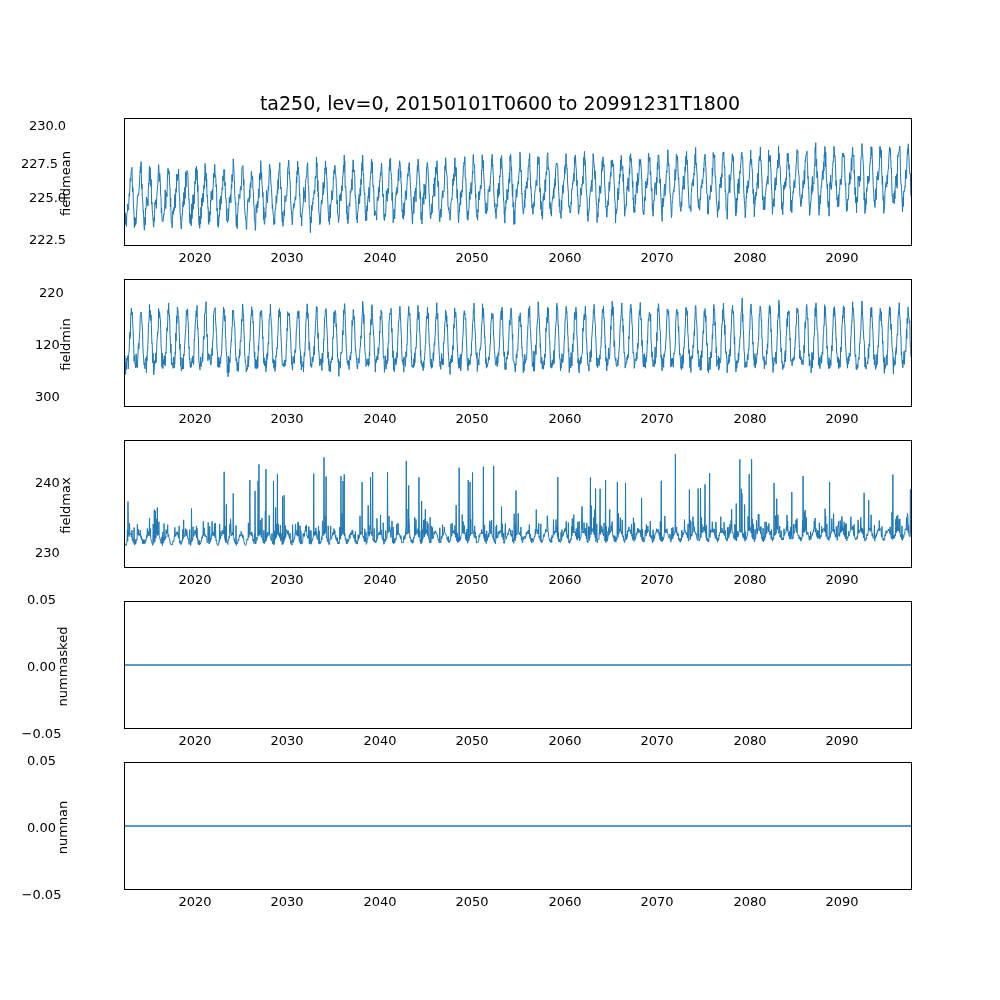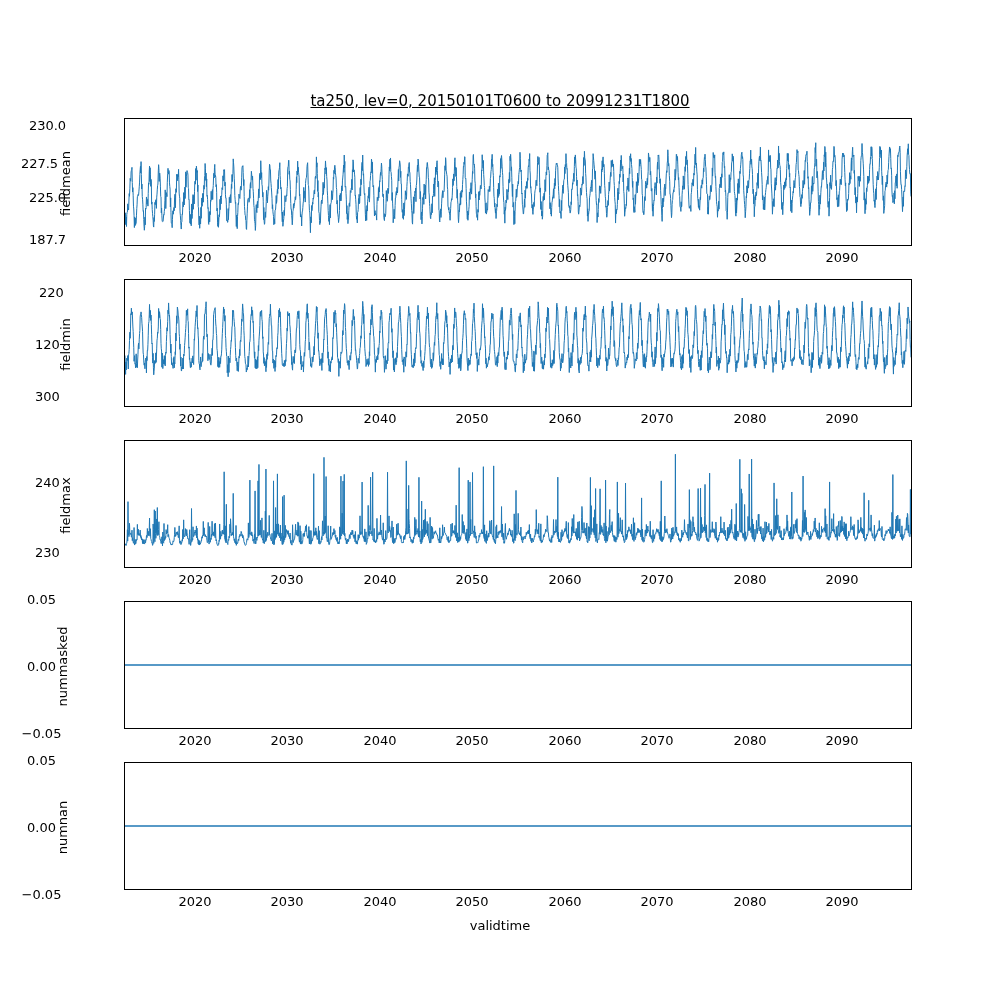--- a/index.html
+++ b/index.html
@@ -19,23 +19,22 @@
     width: 1000px;
     height: 1000px;
     background: #ffffff;
   }
   .fig-title {
     position: absolute;
     left: 0;
     top: 92px;
     width: 1000px;
     text-align: center;
-    font-size: 15px;
+    font-size: 19px;
     color: #000000;
-    text-decoration: underline;
   }
   .panel {
     position: absolute;
     box-sizing: border-box;
     border: 1px solid #000000;
     background: #ffffff;
     overflow: hidden;
   }
   .panel svg {
     display: block;
@@ -77,21 +76,21 @@
 <body>
 
 <div id="figure">
 
   <div class="fig-title">ta250, lev=0, 20150101T0600 to 20991231T1800</div>
 
   <div class="ylabel" style="left:-5px; top:176px; width:140px; transform: rotate(-90deg);">fieldmean</div>
   <div class="ytick" style="left:20px; top:118px; width:55px;">230.0</div>
   <div class="ytick" style="left:12px; top:156px; width:55px;">227.5</div>
   <div class="ytick" style="left:20px; top:190px; width:55px;">225.0</div>
-  <div class="ytick" style="left:20px; top:232px; width:55px;">187.7</div>
+  <div class="ytick" style="left:20px; top:232px; width:55px;">222.5</div>
   <div class="panel" style="left:124px; top:118px; width:788px; height:128px;">
     <svg viewBox="0 0 788 128" preserveAspectRatio="none">
       <polyline id="p0" fill="none" stroke="#1f77b4" stroke-width="1" vector-effect="non-scaling-stroke" points="0.0,105.7 0.3,95.3 0.6,107.0 0.9,107.4 1.2,99.6 1.5,109.2 1.8,97.1 2.1,95.0 2.4,94.6 2.7,86.2 3.0,89.9 3.3,90.6 3.6,92.5 3.9,84.3 4.2,75.8 4.5,78.5 4.9,70.3 5.2,60.3 5.5,62.6 5.8,63.2 6.1,53.8 6.4,52.3 6.7,51.2 7.0,49.1 7.3,64.5 7.6,74.2 7.9,69.7 8.2,78.0 8.5,88.6 8.8,91.4 9.1,98.3 9.4,110.3 9.7,99.6 10.0,108.5 10.3,100.6 10.6,107.4 10.9,106.5 11.2,105.9 11.5,97.7 11.8,91.0 12.1,87.2 12.4,78.8 12.7,78.8 13.0,76.8 13.3,77.6 13.6,77.6 13.9,74.0 14.3,68.9 14.6,64.1 14.9,56.2 15.2,51.4 15.5,48.1 15.8,54.8 16.1,43.3 16.4,56.5 16.7,71.1 17.0,66.1 17.3,78.7 17.6,81.5 17.9,86.5 18.2,93.7 18.5,93.1 18.8,102.1 19.1,108.8 19.4,113.0 19.7,109.6 20.0,99.7 20.3,107.5 20.6,90.5 20.9,91.6 21.2,90.0 21.5,79.2 21.8,81.1 22.1,86.5 22.4,82.8 22.7,81.7 23.0,88.5 23.3,75.5 23.6,64.9 24.0,66.3 24.3,53.3 24.6,47.9 24.9,63.5 25.2,49.5 25.5,56.7 25.8,68.4 26.1,61.3 26.4,64.0 26.7,86.5 27.0,84.3 27.3,91.9 27.6,95.8 27.9,99.3 28.2,102.8 28.5,108.7 28.8,109.8 29.1,100.2 29.4,104.1 29.7,97.2 30.0,84.7 30.3,87.0 30.6,83.1 30.9,82.0 31.2,85.2 31.5,90.8 31.8,79.4 32.1,76.3 32.4,71.3 32.7,67.4 33.0,66.1 33.4,52.7 33.7,46.4 34.0,50.2 34.3,63.4 34.6,55.4 34.9,54.9 35.2,60.1 35.5,68.2 35.8,78.8 36.1,79.1 36.4,95.3 36.7,90.5 37.0,98.2 37.3,104.0 37.6,104.3 37.9,104.3 38.2,103.9 38.5,100.6 38.8,97.1 39.1,97.6 39.4,93.9 39.7,90.6 40.0,83.1 40.3,72.0 40.6,77.8 40.9,91.0 41.2,80.2 41.5,74.8 41.8,76.3 42.1,78.9 42.4,64.8 42.8,55.0 43.1,50.1 43.4,53.4 43.7,56.0 44.0,52.3 44.3,53.6 44.6,64.9 44.9,68.6 45.2,71.2 45.5,89.4 45.8,80.1 46.1,95.2 46.4,105.8 46.7,106.0 47.0,107.2 47.3,110.4 47.6,101.9 47.9,93.3 48.2,93.9 48.5,96.7 48.8,91.1 49.1,89.9 49.4,93.2 49.7,80.2 50.0,76.5 50.3,76.3 50.6,90.1 50.9,70.9 51.2,71.1 51.5,74.5 51.8,56.2 52.1,57.9 52.5,56.3 52.8,62.7 53.1,57.2 53.4,58.6 53.7,51.1 54.0,61.4 54.3,75.2 54.6,78.4 54.9,80.5 55.2,94.4 55.5,97.8 55.8,102.9 56.1,108.2 56.4,111.8 56.7,105.0 57.0,104.4 57.3,96.5 57.6,97.0 57.9,89.4 58.2,84.1 58.5,89.3 58.8,74.8 59.1,77.0 59.4,87.3 59.7,77.7 60.0,69.2 60.3,80.8 60.6,69.4 60.9,53.7 61.2,69.3 61.5,58.7 61.9,54.8 62.2,52.4 62.5,54.0 62.8,54.2 63.1,57.0 63.4,69.4 63.7,70.5 64.0,82.1 64.3,81.8 64.6,93.0 64.9,103.2 65.2,105.9 65.5,96.9 65.8,106.7 66.1,100.4 66.4,108.5 66.7,86.3 67.0,101.3 67.3,101.0 67.6,95.9 67.9,81.1 68.2,76.8 68.5,91.7 68.8,77.7 69.1,77.7 69.4,86.3 69.7,73.4 70.0,63.8 70.3,63.1 70.6,66.2 70.9,50.3 71.3,62.2 71.6,47.9 71.9,51.3 72.2,54.3 72.5,52.4 72.8,73.7 73.1,67.0 73.4,88.8 73.7,90.3 74.0,101.6 74.3,107.6 74.6,98.7 74.9,111.0 75.2,100.1 75.5,105.1 75.8,106.7 76.1,89.8 76.4,100.9 76.7,87.7 77.0,80.2 77.3,88.7 77.6,85.9 77.9,75.6 78.2,81.2 78.5,84.5 78.8,74.5 79.1,67.4 79.4,71.3 79.7,60.0 80.0,57.5 80.3,45.2 80.6,50.0 81.0,62.4 81.3,54.9 81.6,68.7 81.9,60.9 82.2,78.5 82.5,77.6 82.8,81.7 83.1,90.8 83.4,90.1 83.7,106.1 84.0,107.1 84.3,101.8 84.6,94.6 84.9,104.5 85.2,93.7 85.5,97.2 85.8,82.5 86.1,83.6 86.4,73.4 86.7,81.9 87.0,77.9 87.3,81.4 87.6,71.8 87.9,81.8 88.2,71.0 88.5,67.6 88.8,58.6 89.1,55.1 89.4,59.9 89.7,49.6 90.0,46.1 90.4,58.6 90.7,57.4 91.0,59.2 91.3,68.9 91.6,66.7 91.9,74.4 92.2,93.4 92.5,90.6 92.8,105.0 93.1,109.1 93.4,99.9 93.7,110.0 94.0,105.4 94.3,97.3 94.6,99.3 94.9,95.5 95.2,81.6 95.5,92.1 95.8,78.2 96.1,81.3 96.4,86.2 96.7,79.7 97.0,76.4 97.3,69.8 97.6,71.1 97.9,71.7 98.2,57.7 98.5,63.1 98.8,60.8 99.1,51.5 99.4,53.0 99.8,51.5 100.1,68.1 100.4,64.2 100.7,77.0 101.0,80.3 101.3,80.2 101.6,86.5 101.9,103.0 102.2,103.5 102.5,102.5 102.8,105.0 103.1,104.8 103.4,91.0 103.7,102.3 104.0,94.0 104.3,88.8 104.6,79.5 104.9,85.2 105.2,84.8 105.5,78.2 105.8,76.8 106.1,85.2 106.4,73.2 106.7,66.3 107.0,70.6 107.3,56.4 107.6,63.6 107.9,56.8 108.2,55.2 108.5,40.5 108.8,44.5 109.1,48.7 109.5,60.1 109.8,66.1 110.1,77.8 110.4,81.6 110.7,85.7 111.0,84.8 111.3,99.7 111.6,109.2 111.9,97.7 112.2,104.3 112.5,111.4 112.8,99.2 113.1,95.2 113.4,85.9 113.7,86.9 114.0,84.2 114.3,76.3 114.6,79.0 114.9,80.1 115.2,80.7 115.5,72.0 115.8,68.9 116.1,68.3 116.4,72.3 116.7,68.0 117.0,59.1 117.3,49.7 117.6,48.0 117.9,48.5 118.2,47.4 118.5,54.4 118.9,67.6 119.2,61.5 119.5,78.9 119.8,88.9 120.1,93.0 120.4,97.7 120.7,98.0 121.0,102.7 121.3,103.3 121.6,111.8 121.9,112.2 122.2,103.2 122.5,95.7 122.8,88.5 123.1,81.8 123.4,80.7 123.7,80.6 124.0,80.5 124.3,84.6 124.6,83.8 124.9,71.8 125.2,80.6 125.5,67.0 125.8,64.6 126.1,70.3 126.4,62.1 126.7,53.1 127.0,56.4 127.3,59.0 127.6,62.1 127.9,58.1 128.3,70.7 128.6,73.5 128.9,80.5 129.2,88.0 129.5,89.9 129.8,102.4 130.1,104.1 130.4,106.4 130.7,113.2 131.0,108.1 131.3,92.0 131.6,87.0 131.9,93.4 132.2,95.1 132.5,85.9 132.8,83.6 133.1,90.4 133.4,85.6 133.7,78.9 134.0,71.0 134.3,80.2 134.6,73.3 134.9,56.3 135.2,55.2 135.5,59.3 135.8,61.5 136.1,42.4 136.4,51.4 136.7,59.5 137.0,54.5 137.3,66.5 137.6,68.1 138.0,79.2 138.3,74.5 138.6,83.5 138.9,102.2 139.2,89.9 139.5,103.9 139.8,107.0 140.1,105.9 140.4,97.4 140.7,94.6 141.0,100.0 141.3,92.9 141.6,83.7 141.9,72.5 142.2,76.4 142.5,79.1 142.8,85.1 143.1,78.8 143.4,75.2 143.7,68.7 144.0,72.3 144.3,64.0 144.6,52.8 144.9,46.0 145.2,46.9 145.5,51.8 145.8,51.6 146.1,62.0 146.4,65.5 146.7,69.6 147.0,74.2 147.4,80.7 147.7,91.1 148.0,87.1 148.3,94.3 148.6,96.7 148.9,98.9 149.2,107.4 149.5,105.2 149.8,101.4 150.1,106.5 150.4,92.7 150.7,92.6 151.0,91.5 151.3,86.4 151.6,77.8 151.9,85.7 152.2,83.2 152.5,74.5 152.8,71.3 153.1,75.7 153.4,61.5 153.7,71.0 154.0,58.6 154.3,52.7 154.6,51.5 154.9,49.3 155.2,44.4 155.5,57.6 155.8,61.5 156.1,71.0 156.4,69.4 156.8,73.2 157.1,93.8 157.4,98.6 157.7,104.4 158.0,94.4 158.3,109.0 158.6,105.4 158.9,103.6 159.2,101.0 159.5,92.8 159.8,98.0 160.1,88.7 160.4,77.9 160.7,83.8 161.0,83.5 161.3,83.9 161.6,79.6 161.9,77.1 162.2,77.9 162.5,70.7 162.8,68.7 163.1,51.8 163.4,48.3 163.7,48.1 164.0,41.8 164.3,42.2 164.6,56.2 164.9,52.8 165.2,61.3 165.5,62.9 165.8,71.8 166.2,85.8 166.5,91.9 166.8,91.6 167.1,98.0 167.4,101.6 167.7,107.5 168.0,102.7 168.3,94.0 168.6,92.9 168.9,86.0 169.2,90.6 169.5,88.9 169.8,87.3 170.1,84.7 170.4,82.0 170.7,78.9 171.0,82.1 171.3,79.8 171.6,71.8 171.9,58.7 172.2,64.7 172.5,52.9 172.8,56.7 173.1,42.8 173.4,52.8 173.7,49.0 174.0,54.0 174.3,56.7 174.6,59.1 174.9,78.1 175.2,76.5 175.5,82.6 175.9,99.6 176.2,96.9 176.5,99.5 176.8,98.4 177.1,108.7 177.4,98.4 177.7,94.4 178.0,93.4 178.3,89.7 178.6,85.5 178.9,83.4 179.2,69.5 179.5,80.5 179.8,73.4 180.1,73.2 180.4,73.7 180.7,84.4 181.0,65.4 181.3,62.1 181.6,60.2 181.9,59.3 182.2,55.9 182.5,48.1 182.8,45.9 183.1,44.4 183.4,54.7 183.7,66.4 184.0,67.6 184.3,73.2 184.6,85.8 184.9,92.9 185.3,95.4 185.6,104.2 185.9,115.5 186.2,99.5 186.5,99.6 186.8,105.4 187.1,87.9 187.4,93.2 187.7,90.4 188.0,84.5 188.3,86.5 188.6,80.3 188.9,81.4 189.2,79.3 189.5,73.7 189.8,72.3 190.1,76.2 190.4,70.8 190.7,59.4 191.0,58.1 191.3,60.4 191.6,58.7 191.9,38.5 192.2,48.9 192.5,44.5 192.8,55.4 193.1,73.5 193.4,62.5 193.7,79.3 194.0,74.6 194.3,94.3 194.7,95.7 195.0,103.2 195.3,107.3 195.6,105.0 195.9,105.4 196.2,95.5 196.5,89.3 196.8,83.8 197.1,82.4 197.4,86.1 197.7,84.0 198.0,78.4 198.3,74.9 198.6,64.3 198.9,76.7 199.2,72.8 199.5,66.3 199.8,70.2 200.1,59.8 200.4,50.0 200.7,51.5 201.0,42.6 201.3,48.3 201.6,55.9 201.9,49.4 202.2,58.5 202.5,61.9 202.8,73.0 203.1,78.0 203.4,85.7 203.7,92.8 204.0,98.1 204.4,104.0 204.7,100.6 205.0,107.3 205.3,94.5 205.6,87.0 205.9,100.5 206.2,87.1 206.5,85.3 206.8,84.7 207.1,72.9 207.4,72.9 207.7,77.0 208.0,81.9 208.3,75.6 208.6,72.2 208.9,59.2 209.2,61.1 209.5,52.1 209.8,55.5 210.1,47.9 210.4,47.0 210.7,49.1 211.0,54.7 211.3,57.6 211.6,60.0 211.9,69.8 212.2,71.4 212.5,86.4 212.8,82.7 213.1,95.6 213.4,96.7 213.8,100.0 214.1,105.2 214.4,102.3 214.7,99.5 215.0,92.9 215.3,77.5 215.6,83.3 215.9,75.6 216.2,79.6 216.5,83.3 216.8,81.3 217.1,69.5 217.4,67.9 217.7,73.1 218.0,62.9 218.3,59.9 218.6,56.7 218.9,51.1 219.2,46.8 219.5,54.1 219.8,36.6 220.1,49.8 220.4,43.1 220.7,69.2 221.0,68.6 221.3,68.3 221.6,75.7 221.9,82.1 222.2,96.1 222.5,88.0 222.8,102.0 223.2,96.0 223.5,106.3 223.8,101.5 224.1,101.8 224.4,93.1 224.7,86.3 225.0,85.2 225.3,88.8 225.6,82.3 225.9,72.7 226.2,73.8 226.5,74.7 226.8,70.3 227.1,71.0 227.4,61.3 227.7,72.1 228.0,51.6 228.3,53.9 228.6,41.5 228.9,43.6 229.2,53.8 229.5,52.1 229.8,51.7 230.1,56.0 230.4,59.1 230.7,77.6 231.0,77.2 231.3,82.0 231.6,86.6 231.9,98.0 232.2,101.8 232.5,99.3 232.9,105.6 233.2,94.9 233.5,94.4 233.8,92.0 234.1,80.8 234.4,85.7 234.7,76.5 235.0,86.0 235.3,85.4 235.6,70.6 235.9,69.5 236.2,78.1 236.5,61.1 236.8,66.8 237.1,52.7 237.4,46.9 237.7,44.0 238.0,52.5 238.3,36.6 238.6,49.8 238.9,57.1 239.2,55.7 239.5,66.7 239.8,75.3 240.1,77.0 240.4,75.7 240.7,88.2 241.0,97.2 241.3,103.6 241.6,100.0 241.9,92.2 242.3,102.9 242.6,87.9 242.9,93.5 243.2,83.9 243.5,81.2 243.8,78.0 244.1,80.4 244.4,70.4 244.7,69.2 245.0,84.4 245.3,78.7 245.6,63.5 245.9,62.4 246.2,57.3 246.5,53.7 246.8,54.4 247.1,40.8 247.4,43.0 247.7,54.7 248.0,43.8 248.3,56.2 248.6,68.8 248.9,69.1 249.2,67.6 249.5,77.4 249.8,88.3 250.1,98.5 250.4,95.9 250.7,93.1 251.0,97.2 251.3,96.0 251.7,97.2 252.0,98.4 252.3,102.7 252.6,87.0 252.9,79.5 253.2,80.2 253.5,83.1 253.8,82.5 254.1,70.5 254.4,80.3 254.7,68.8 255.0,74.2 255.3,62.7 255.6,63.6 255.9,57.4 256.2,54.3 256.5,57.4 256.8,50.3 257.1,44.8 257.4,48.0 257.7,56.3 258.0,61.6 258.3,74.9 258.6,78.9 258.9,76.3 259.2,80.8 259.5,99.9 259.8,101.9 260.1,103.2 260.4,96.2 260.7,98.5 261.0,99.2 261.4,96.2 261.7,85.9 262.0,72.7 262.3,79.4 262.6,81.1 262.9,83.6 263.2,81.1 263.5,70.4 263.8,74.8 264.1,75.6 264.4,69.6 264.7,56.1 265.0,48.7 265.3,52.5 265.6,40.9 265.9,50.4 266.2,39.6 266.5,53.5 266.8,54.1 267.1,58.6 267.4,62.2 267.7,82.8 268.0,74.7 268.3,85.5 268.6,91.3 268.9,105.4 269.2,99.1 269.5,97.4 269.8,91.7 270.1,98.2 270.4,101.3 270.8,87.9 271.1,80.3 271.4,80.2 271.7,75.2 272.0,73.5 272.3,77.3 272.6,69.5 272.9,72.0 273.2,75.0 273.5,69.1 273.8,59.8 274.1,51.3 274.4,63.0 274.7,49.2 275.0,47.7 275.3,42.4 275.6,43.9 275.9,46.7 276.2,59.3 276.5,53.0 276.8,66.0 277.1,66.0 277.4,81.6 277.7,92.7 278.0,94.8 278.3,92.1 278.6,100.8 278.9,96.8 279.2,101.9 279.5,85.3 279.8,98.2 280.2,91.9 280.5,83.9 280.8,82.4 281.1,72.9 281.4,76.9 281.7,74.7 282.0,81.7 282.3,78.5 282.6,68.4 282.9,63.5 283.2,55.8 283.5,55.9 283.8,58.2 284.1,49.2 284.4,50.0 284.7,45.4 285.0,44.2 285.3,54.3 285.6,54.2 285.9,63.4 286.2,66.3 286.5,73.2 286.8,81.0 287.1,86.1 287.4,92.8 287.7,95.6 288.0,105.0 288.3,106.8 288.6,93.9 288.9,93.9 289.2,79.1 289.5,96.0 289.9,87.2 290.2,78.9 290.5,75.3 290.8,73.1 291.1,75.1 291.4,70.1 291.7,84.0 292.0,67.8 292.3,66.0 292.6,61.0 292.9,52.8 293.2,46.9 293.5,53.4 293.8,40.7 294.1,42.7 294.4,47.9 294.7,53.7 295.0,58.9 295.3,59.1 295.6,70.1 295.9,81.3 296.2,73.7 296.5,83.4 296.8,102.3 297.1,95.5 297.4,94.4 297.7,106.6 298.0,99.1 298.3,90.6 298.6,79.7 298.9,82.3 299.3,75.8 299.6,86.7 299.9,66.1 300.2,76.7 300.5,75.4 300.8,75.6 301.1,67.2 301.4,81.2 301.7,67.9 302.0,61.6 302.3,49.4 302.6,50.5 302.9,44.2 303.2,44.3 303.5,48.6 303.8,50.4 304.1,59.7 304.4,61.9 304.7,74.4 305.0,77.2 305.3,85.7 305.6,89.1 305.9,95.6 306.2,100.6 306.5,101.3 306.8,95.0 307.1,97.2 307.4,95.0 307.7,86.1 308.0,95.3 308.3,78.3 308.7,79.0 309.0,78.9 309.3,75.5 309.6,66.0 309.9,71.3 310.2,59.7 310.5,78.6 310.8,67.8 311.1,62.5 311.4,48.9 311.7,56.5 312.0,49.3 312.3,53.9 312.6,44.1 312.9,42.4 313.2,52.3 313.5,64.4 313.8,69.1 314.1,63.2 314.4,65.1 314.7,92.4 315.0,93.2 315.3,103.3 315.6,104.6 315.9,96.9 316.2,97.0 316.5,91.3 316.8,100.0 317.1,93.7 317.4,86.2 317.7,80.1 318.1,75.9 318.4,72.8 318.7,80.0 319.0,75.0 319.3,74.4 319.6,73.2 319.9,73.5 320.2,66.0 320.5,56.0 320.8,47.5 321.1,52.1 321.4,39.3 321.7,42.1 322.0,52.7 322.3,53.9 322.6,56.6 322.9,58.1 323.2,69.0 323.5,71.6 323.8,88.5 324.1,89.6 324.4,92.5 324.7,89.9 325.0,94.9 325.3,94.4 325.6,97.9 325.9,102.9 326.2,96.4 326.5,90.8 326.8,84.5 327.1,83.8 327.4,81.0 327.8,82.0 328.1,77.4 328.4,69.7 328.7,60.8 329.0,67.5 329.3,61.6 329.6,55.8 329.9,62.7 330.2,52.9 330.5,42.9 330.8,39.4 331.1,51.7 331.4,48.8 331.7,58.4 332.0,49.4 332.3,58.2 332.6,68.6 332.9,80.5 333.2,71.6 333.5,83.2 333.8,87.1 334.1,100.6 334.4,105.3 334.7,99.9 335.0,92.7 335.3,94.3 335.6,86.1 335.9,87.5 336.2,75.2 336.5,86.8 336.8,73.6 337.2,76.9 337.5,79.6 337.8,72.2 338.1,74.3 338.4,66.5 338.7,61.4 339.0,56.6 339.3,47.9 339.6,48.4 339.9,43.9 340.2,46.0 340.5,38.3 340.8,38.5 341.1,59.7 341.4,60.8 341.7,60.4 342.0,70.6 342.3,83.5 342.6,88.4 342.9,96.1 343.2,101.7 343.5,93.6 343.8,102.9 344.1,96.7 344.4,97.4 344.7,91.7 345.0,88.7 345.3,74.2 345.6,78.7 345.9,81.8 346.2,70.8 346.6,74.5 346.9,64.7 347.2,75.1 347.5,76.3 347.8,68.3 348.1,61.3 348.4,53.3 348.7,55.3 349.0,37.7 349.3,36.0 349.6,44.9 349.9,46.2 350.2,45.7 350.5,49.9 350.8,62.9 351.1,65.3 351.4,80.0 351.7,76.1 352.0,88.7 352.3,96.3 352.6,96.3 352.9,100.0 353.2,97.3 353.5,102.8 353.8,91.9 354.1,94.7 354.4,79.4 354.7,73.9 355.0,82.3 355.3,73.5 355.6,77.6 355.9,74.4 356.3,67.5 356.6,68.1 356.9,71.1 357.2,68.5 357.5,51.7 357.8,52.7 358.1,36.3 358.4,45.1 358.7,46.3 359.0,50.0 359.3,42.1 359.6,56.3 359.9,60.9 360.2,67.5 360.5,69.6 360.8,80.2 361.1,84.9 361.4,95.6 361.7,93.5 362.0,85.1 362.3,96.6 362.6,94.9 362.9,93.8 363.2,91.6 363.5,92.4 363.8,82.5 364.1,71.7 364.4,72.9 364.7,73.6 365.0,73.5 365.3,68.3 365.7,73.7 366.0,70.8 366.3,60.5 366.6,59.0 366.9,53.2 367.2,51.4 367.5,41.0 367.8,42.1 368.1,35.9 368.4,48.3 368.7,46.1 369.0,54.0 369.3,57.5 369.6,69.4 369.9,78.5 370.2,80.6 370.5,89.4 370.8,85.4 371.1,91.7 371.4,95.6 371.7,91.2 372.0,101.1 372.3,94.2 372.6,93.0 372.9,86.5 373.2,89.1 373.5,71.4 373.8,73.1 374.1,79.7 374.4,65.2 374.7,78.0 375.1,74.8 375.4,75.9 375.7,57.7 376.0,59.0 376.3,55.5 376.6,40.2 376.9,50.2 377.2,39.2 377.5,37.1 377.8,41.7 378.1,48.6 378.4,54.1 378.7,57.2 379.0,68.6 379.3,77.3 379.6,83.2 379.9,85.0 380.2,96.7 380.5,92.7 380.8,105.8 381.1,89.6 381.4,92.8 381.7,90.6 382.0,82.3 382.3,85.1 382.6,82.9 382.9,71.4 383.2,79.6 383.5,77.8 383.8,81.9 384.1,72.3 384.4,73.9 384.8,61.4 385.1,65.1 385.4,54.3 385.7,63.6 386.0,37.8 386.3,42.5 386.6,35.9 386.9,40.6 387.2,52.5 387.5,48.6 387.8,59.7 388.1,70.9 388.4,78.8 388.7,66.2 389.0,89.5 389.3,87.2 389.6,84.8 389.9,107.3 390.2,93.2 390.5,99.2 390.8,106.4 391.1,93.8 391.4,83.8 391.7,83.4 392.0,77.6 392.3,71.3 392.6,79.6 392.9,78.9 393.2,73.1 393.5,67.0 393.8,67.8 394.2,63.3 394.5,66.1 394.8,56.4 395.1,54.1 395.4,50.9 395.7,49.1 396.0,33.8 396.3,39.9 396.6,50.9 396.9,53.6 397.2,51.8 397.5,62.7 397.8,76.1 398.1,75.2 398.4,86.7 398.7,88.3 399.0,92.4 399.3,96.5 399.6,96.3 399.9,91.5 400.2,89.0 400.5,81.3 400.8,89.7 401.1,72.3 401.4,80.4 401.7,72.6 402.0,68.2 402.3,70.4 402.6,63.6 402.9,69.6 403.2,70.4 403.6,59.9 403.9,62.3 404.2,49.6 404.5,47.5 404.8,48.4 405.1,40.9 405.4,42.4 405.7,35.1 406.0,52.5 406.3,55.9 406.6,70.2 406.9,68.7 407.2,75.1 407.5,76.2 407.8,86.1 408.1,90.5 408.4,87.0 408.7,94.3 409.0,96.9 409.3,91.4 409.6,90.3 409.9,84.7 410.2,88.9 410.5,82.4 410.8,75.4 411.1,72.9 411.4,71.6 411.7,71.1 412.0,63.1 412.3,62.0 412.6,65.8 412.9,67.8 413.3,56.0 413.6,44.2 413.9,38.1 414.2,46.3 414.5,44.6 414.8,43.3 415.1,39.0 415.4,46.6 415.7,64.2 416.0,74.4 416.3,70.0 416.6,86.1 416.9,91.8 417.2,83.8 417.5,93.0 417.8,98.6 418.1,93.7 418.4,101.8 418.7,99.1 419.0,83.2 419.3,78.6 419.6,82.9 419.9,77.2 420.2,75.3 420.5,82.1 420.8,72.8 421.1,61.6 421.4,69.4 421.7,73.6 422.0,58.4 422.3,53.7 422.7,56.9 423.0,47.2 423.3,36.8 423.6,36.0 423.9,34.3 424.2,51.6 424.5,48.7 424.8,51.8 425.1,52.4 425.4,55.6 425.7,77.9 426.0,91.2 426.3,85.0 426.6,88.7 426.9,96.5 427.2,95.6 427.5,98.7 427.8,89.9 428.1,84.6 428.4,83.2 428.7,79.1 429.0,79.0 429.3,76.6 429.6,70.9 429.9,80.6 430.2,71.8 430.5,65.2 430.8,71.0 431.1,60.4 431.4,67.7 431.7,52.6 432.1,47.3 432.4,45.1 432.7,45.9 433.0,44.8 433.3,46.9 433.6,46.9 433.9,49.5 434.2,60.9 434.5,67.4 434.8,73.9 435.1,78.0 435.4,89.3 435.7,81.7 436.0,95.3 436.3,95.5 436.6,94.0 436.9,96.6 437.2,101.0 437.5,82.8 437.8,93.1 438.1,81.5 438.4,76.0 438.7,70.5 439.0,67.2 439.3,75.6 439.6,68.3 439.9,62.4 440.2,61.4 440.5,61.0 440.8,48.7 441.1,55.5 441.4,46.3 441.8,48.7 442.1,35.2 442.4,44.2 442.7,45.0 443.0,51.0 443.3,50.4 443.6,61.9 443.9,67.4 444.2,71.1 444.5,74.5 444.8,88.3 445.1,88.0 445.4,90.1 445.7,88.2 446.0,94.2 446.3,95.6 446.6,94.7 446.9,91.9 447.2,84.1 447.5,86.9 447.8,71.2 448.1,71.1 448.4,71.5 448.7,64.8 449.0,66.3 449.3,61.5 449.6,60.4 449.9,55.1 450.2,63.4 450.5,48.2 450.8,38.5 451.2,45.0 451.5,36.5 451.8,41.1 452.1,48.9 452.4,50.1 452.7,58.2 453.0,67.8 453.3,62.0 453.6,78.0 453.9,76.8 454.2,83.9 454.5,94.5 454.8,96.7 455.1,94.2 455.4,89.4 455.7,87.5 456.0,89.1 456.3,86.2 456.6,70.0 456.9,71.7 457.2,72.2 457.5,77.4 457.8,74.1 458.1,66.3 458.4,67.2 458.7,63.2 459.0,58.4 459.3,65.8 459.6,49.7 459.9,39.1 460.2,47.2 460.6,32.8 460.9,39.5 461.2,40.7 461.5,42.7 461.8,55.3 462.1,59.1 462.4,68.9 462.7,74.6 463.0,79.0 463.3,80.9 463.6,98.6 463.9,91.2 464.2,104.0 464.5,96.1 464.8,96.6 465.1,93.5 465.4,93.1 465.7,80.1 466.0,78.1 466.3,75.7 466.6,70.7 466.9,69.4 467.2,70.0 467.5,65.4 467.8,62.3 468.1,73.8 468.4,65.8 468.7,50.8 469.0,50.7 469.3,35.2 469.6,38.4 469.9,42.2 470.3,46.6 470.6,50.0 470.9,56.8 471.2,61.2 471.5,52.7 471.8,60.9 472.1,75.9 472.4,82.8 472.7,87.0 473.0,86.2 473.3,105.2 473.6,95.7 473.9,95.3 474.2,99.6 474.5,91.9 474.8,80.8 475.1,84.8 475.4,80.9 475.7,67.9 476.0,72.8 476.3,68.1 476.6,70.5 476.9,75.6 477.2,69.8 477.5,68.5 477.8,51.2 478.1,53.8 478.4,42.4 478.7,51.7 479.0,41.5 479.3,38.5 479.7,48.6 480.0,45.9 480.3,46.8 480.6,55.1 480.9,67.3 481.2,70.8 481.5,78.5 481.8,81.1 482.1,89.6 482.4,88.4 482.7,96.1 483.0,99.8 483.3,97.4 483.6,90.1 483.9,87.3 484.2,82.8 484.5,87.7 484.8,76.7 485.1,73.0 485.4,64.0 485.7,73.2 486.0,69.2 486.3,62.8 486.6,57.5 486.9,54.2 487.2,58.4 487.5,42.1 487.8,49.0 488.1,42.9 488.4,48.0 488.7,41.5 489.1,46.6 489.4,48.6 489.7,45.9 490.0,53.4 490.3,63.7 490.6,67.5 490.9,79.6 491.2,83.5 491.5,86.6 491.8,105.7 492.1,94.9 492.4,91.8 492.7,96.2 493.0,91.6 493.3,92.0 493.6,86.8 493.9,73.5 494.2,70.3 494.5,82.1 494.8,74.3 495.1,76.1 495.4,63.4 495.7,65.7 496.0,56.0 496.3,59.3 496.6,50.1 496.9,41.7 497.2,52.8 497.5,37.0 497.8,45.4 498.1,46.9 498.5,50.6 498.8,49.0 499.1,48.1 499.4,64.0 499.7,56.0 500.0,73.6 500.3,76.0 500.6,86.2 500.9,98.8 501.2,95.2 501.5,92.3 501.8,90.1 502.1,90.7 502.4,86.6 502.7,87.9 503.0,73.9 503.3,68.9 503.6,68.1 503.9,71.7 504.2,59.9 504.5,61.6 504.8,69.2 505.1,73.6 505.4,58.2 505.7,50.0 506.0,55.6 506.3,37.5 506.6,42.0 506.9,35.3 507.2,43.2 507.5,40.1 507.8,46.2 508.2,50.4 508.5,59.4 508.8,69.4 509.1,63.2 509.4,81.9 509.7,80.2 510.0,94.0 510.3,95.0 510.6,89.1 510.9,91.7 511.2,94.7 511.5,76.9 511.8,86.6 512.1,76.2 512.4,75.6 512.7,63.7 513.0,68.1 513.3,68.0 513.6,75.0 513.9,54.9 514.2,67.6 514.5,60.7 514.8,64.5 515.1,58.7 515.4,53.1 515.7,41.0 516.0,47.9 516.3,41.6 516.6,45.5 516.9,41.1 517.2,45.8 517.6,51.3 517.9,61.3 518.2,61.4 518.5,76.0 518.8,77.8 519.1,91.4 519.4,94.9 519.7,94.0 520.0,97.3 520.3,96.8 520.6,90.6 520.9,79.5 521.2,78.8 521.5,82.9 521.8,66.5 522.1,63.2 522.4,66.4 522.7,65.6 523.0,70.3 523.3,66.5 523.6,60.2 523.9,66.7 524.2,57.9 524.5,53.1 524.8,34.5 525.1,37.2 525.4,43.4 525.7,42.4 526.0,38.9 526.3,39.4 526.6,56.8 527.0,53.2 527.3,59.1 527.6,72.8 527.9,73.3 528.2,70.6 528.5,84.2 528.8,93.6 529.1,86.2 529.4,98.8 529.7,88.9 530.0,87.2 530.3,82.3 530.6,82.7 530.9,70.3 531.2,67.7 531.5,64.6 531.8,70.2 532.1,69.9 532.4,73.8 532.7,77.1 533.0,59.1 533.3,65.1 533.6,49.0 533.9,43.8 534.2,51.1 534.5,36.6 534.8,37.5 535.1,36.5 535.4,40.9 535.7,52.9 536.0,60.5 536.3,65.4 536.7,60.7 537.0,72.9 537.3,79.1 537.6,87.0 537.9,91.4 538.2,98.0 538.5,104.0 538.8,91.1 539.1,80.6 539.4,89.4 539.7,80.5 540.0,83.9 540.3,79.4 540.6,69.5 540.9,69.5 541.2,66.1 541.5,77.8 541.8,69.7 542.1,70.6 542.4,61.9 542.7,55.7 543.0,52.6 543.3,54.2 543.6,44.9 543.9,42.6 544.2,31.3 544.5,37.0 544.8,47.8 545.1,45.1 545.4,47.8 545.7,57.4 546.1,63.3 546.4,76.5 546.7,76.5 547.0,80.9 547.3,87.8 547.6,94.8 547.9,100.2 548.2,96.6 548.5,86.9 548.8,82.8 549.1,81.7 549.4,74.8 549.7,74.9 550.0,71.9 550.3,74.1 550.6,69.0 550.9,69.4 551.2,59.3 551.5,51.1 551.8,62.1 552.1,56.8 552.4,53.0 552.7,35.7 553.0,36.0 553.3,40.9 553.6,42.4 553.9,38.1 554.2,46.6 554.5,54.3 554.8,61.8 555.1,59.5 555.5,69.6 555.8,77.6 556.1,78.9 556.4,88.7 556.7,89.5 557.0,90.5 557.3,93.9 557.6,84.1 557.9,89.5 558.2,88.4 558.5,77.0 558.8,72.6 559.1,67.9 559.4,69.8 559.7,57.8 560.0,62.6 560.3,71.6 560.6,70.3 560.9,71.0 561.2,57.5 561.5,48.5 561.8,53.2 562.1,38.1 562.4,38.6 562.7,40.9 563.0,32.9 563.3,46.4 563.6,41.5 563.9,47.9 564.2,55.1 564.5,66.5 564.8,72.2 565.2,82.2 565.5,89.1 565.8,90.7 566.1,89.4 566.4,88.4 566.7,88.3 567.0,87.9 567.3,93.9 567.6,76.4 567.9,74.7 568.2,69.9 568.5,64.8 568.8,66.1 569.1,67.1 569.4,61.2 569.7,68.2 570.0,64.9 570.3,55.1 570.6,57.0 570.9,47.5 571.2,49.5 571.5,35.7 571.8,45.9 572.1,28.9 572.4,46.5 572.7,44.7 573.0,47.8 573.3,53.7 573.6,56.7 573.9,71.8 574.2,80.6 574.6,84.3 574.9,89.6 575.2,81.6 575.5,90.9 575.8,88.2 576.1,92.6 576.4,86.4 576.7,79.5 577.0,81.9 577.3,70.3 577.6,67.9 577.9,67.1 578.2,70.3 578.5,61.7 578.8,61.9 579.1,66.3 579.4,59.8 579.7,59.6 580.0,49.9 580.3,53.6 580.6,43.5 580.9,39.2 581.2,40.2 581.5,35.7 581.8,41.4 582.1,48.0 582.4,49.6 582.7,58.2 583.0,66.4 583.3,75.7 583.6,75.8 584.0,76.3 584.3,96.6 584.6,89.7 584.9,96.7 585.2,84.1 585.5,82.0 585.8,78.1 586.1,82.0 586.4,81.6 586.7,77.0 587.0,67.6 587.3,73.3 587.6,72.2 587.9,73.8 588.2,67.1 588.5,66.2 588.8,49.7 589.1,58.0 589.4,50.5 589.7,34.0 590.0,38.4 590.3,39.2 590.6,37.2 590.9,39.7 591.2,36.4 591.5,54.0 591.8,59.4 592.1,58.3 592.4,68.6 592.7,75.0 593.0,83.6 593.3,86.7 593.7,89.2 594.0,99.8 594.3,91.9 594.6,93.6 594.9,90.6 595.2,83.5 595.5,91.6 595.8,70.5 596.1,70.1 596.4,66.3 596.7,69.2 597.0,58.9 597.3,62.7 597.6,70.0 597.9,67.2 598.2,55.7 598.5,59.3 598.8,44.0 599.1,43.1 599.4,34.2 599.7,34.2 600.0,36.3 600.3,33.4 600.6,42.4 600.9,49.4 601.2,48.2 601.5,59.5 601.8,74.0 602.1,72.2 602.4,78.5 602.7,93.1 603.1,93.8 603.4,94.4 603.7,101.9 604.0,95.3 604.3,79.6 604.6,74.9 604.9,75.0 605.2,75.0 605.5,69.8 605.8,56.6 606.1,67.9 606.4,74.9 606.7,64.7 607.0,59.8 607.3,61.4 607.6,54.5 607.9,53.6 608.2,44.1 608.5,44.1 608.8,35.4 609.1,38.9 609.4,42.7 609.7,37.8 610.0,39.5 610.3,55.8 610.6,61.9 610.9,73.7 611.2,75.9 611.5,77.6 611.8,84.8 612.1,95.8 612.5,98.7 612.8,80.4 613.1,95.6 613.4,88.1 613.7,80.2 614.0,82.4 614.3,65.5 614.6,74.6 614.9,60.8 615.2,71.5 615.5,75.8 615.8,68.6 616.1,69.4 616.4,53.1 616.7,55.5 617.0,50.1 617.3,46.5 617.6,42.6 617.9,36.4 618.2,34.5 618.5,33.7 618.8,40.1 619.1,38.3 619.4,41.1 619.7,56.8 620.0,59.0 620.3,72.9 620.6,77.0 620.9,82.7 621.2,86.7 621.5,91.1 621.8,100.3 622.2,94.0 622.5,89.1 622.8,78.7 623.1,80.2 623.4,67.8 623.7,70.2 624.0,75.2 624.3,68.0 624.6,62.7 624.9,70.2 625.2,68.5 625.5,62.0 625.8,61.5 626.1,55.7 626.4,50.2 626.7,42.6 627.0,43.1 627.3,31.6 627.6,46.0 627.9,42.4 628.2,40.9 628.5,48.7 628.8,50.4 629.1,56.4 629.4,70.5 629.7,76.0 630.0,71.4 630.3,86.3 630.6,78.9 630.9,99.3 631.2,89.2 631.6,88.5 631.9,77.0 632.2,82.2 632.5,74.3 632.8,75.0 633.1,77.8 633.4,72.5 633.7,64.6 634.0,67.4 634.3,56.9 634.6,54.9 634.9,70.4 635.2,50.7 635.5,43.4 635.8,39.8 636.1,37.7 636.4,42.3 636.7,39.1 637.0,28.6 637.3,42.5 637.6,42.0 637.9,47.7 638.2,54.5 638.5,59.0 638.8,66.6 639.1,82.2 639.4,77.7 639.7,79.2 640.0,91.6 640.3,86.4 640.6,92.1 641.0,79.2 641.3,92.4 641.6,87.0 641.9,77.8 642.2,74.8 642.5,71.7 642.8,69.8 643.1,65.5 643.4,65.5 643.7,62.0 644.0,62.2 644.3,58.3 644.6,66.4 644.9,54.0 645.2,31.4 645.5,43.4 645.8,37.3 646.1,43.0 646.4,42.4 646.7,38.0 647.0,37.0 647.3,49.7 647.6,51.1 647.9,65.3 648.2,70.1 648.5,75.3 648.8,82.5 649.1,96.7 649.4,89.3 649.7,83.8 650.0,88.4 650.4,81.0 650.7,89.1 651.0,78.4 651.3,68.2 651.6,63.1 651.9,59.6 652.2,72.3 652.5,64.4 652.8,67.1 653.1,63.8 653.4,56.2 653.7,50.2 654.0,50.6 654.3,41.7 654.6,47.7 654.9,49.6 655.2,27.4 655.5,41.4 655.8,34.8 656.1,42.9 656.4,47.0 656.7,47.6 657.0,51.4 657.3,64.4 657.6,67.1 657.9,71.5 658.2,84.4 658.5,91.8 658.8,84.6 659.1,87.3 659.4,97.2 659.7,88.8 660.1,84.3 660.4,67.1 660.7,71.8 661.0,69.4 661.3,63.9 661.6,70.3 661.9,65.6 662.2,61.6 662.5,68.4 662.8,59.8 663.1,61.8 663.4,50.3 663.7,45.1 664.0,34.9 664.3,42.3 664.6,37.9 664.9,35.0 665.2,44.3 665.5,51.1 665.8,46.5 666.1,58.8 666.4,55.2 666.7,69.6 667.0,69.1 667.3,86.6 667.6,93.7 667.9,82.3 668.2,83.0 668.5,95.2 668.8,85.9 669.1,81.4 669.5,77.8 669.8,73.6 670.1,75.1 670.4,67.2 670.7,62.5 671.0,64.5 671.3,69.2 671.6,70.0 671.9,60.9 672.2,59.5 672.5,54.6 672.8,46.4 673.1,44.3 673.4,37.4 673.7,31.1 674.0,33.3 674.3,34.5 674.6,32.7 674.9,51.8 675.2,52.5 675.5,56.5 675.8,58.6 676.1,68.6 676.4,71.1 676.7,79.1 677.0,79.7 677.3,87.1 677.6,89.0 677.9,85.5 678.2,85.9 678.5,76.8 678.9,80.6 679.2,73.4 679.5,70.1 679.8,62.4 680.1,70.0 680.4,67.6 680.7,62.1 681.0,52.3 681.3,66.3 681.6,56.6 681.9,42.2 682.2,43.1 682.5,37.9 682.8,35.9 683.1,35.8 683.4,36.2 683.7,32.7 684.0,43.3 684.3,45.8 684.6,60.3 684.9,58.6 685.2,71.1 685.5,69.7 685.8,82.0 686.1,88.7 686.4,97.9 686.7,94.4 687.0,91.9 687.3,85.1 687.6,85.3 687.9,81.2 688.2,67.9 688.6,76.4 688.9,61.4 689.2,58.4 689.5,73.5 689.8,67.0 690.1,65.0 690.4,65.9 690.7,65.9 691.0,50.9 691.3,49.5 691.6,44.5 691.9,29.0 692.2,34.1 692.5,24.1 692.8,48.0 693.1,40.7 693.4,41.2 693.7,59.8 694.0,53.2 694.3,56.9 694.6,62.9 694.9,73.4 695.2,83.6 695.5,87.2 695.8,97.8 696.1,87.4 696.4,91.6 696.7,77.4 697.0,86.5 697.3,81.3 697.6,74.9 698.0,68.7 698.3,69.3 698.6,63.2 698.9,59.2 699.2,53.2 699.5,52.4 699.8,61.6 700.1,55.4 700.4,43.9 700.7,52.8 701.0,36.4 701.3,38.2 701.6,27.9 701.9,29.6 702.2,48.5 702.5,33.6 702.8,44.2 703.1,59.0 703.4,61.9 703.7,67.3 704.0,70.7 704.3,66.4 704.6,86.7 704.9,89.7 705.2,87.8 705.5,83.8 705.8,98.7 706.1,91.6 706.4,79.7 706.7,64.6 707.0,68.2 707.4,57.0 707.7,70.4 708.0,67.1 708.3,71.5 708.6,64.5 708.9,63.1 709.2,51.6 709.5,49.4 709.8,42.8 710.1,42.5 710.4,43.2 710.7,27.8 711.0,28.2 711.3,38.7 711.6,36.8 711.9,38.1 712.2,45.5 712.5,51.9 712.8,67.9 713.1,62.4 713.4,72.3 713.7,81.9 714.0,79.9 714.3,89.1 714.6,89.2 714.9,85.0 715.2,77.0 715.5,88.9 715.8,84.3 716.1,74.0 716.4,72.7 716.7,67.4 717.1,61.0 717.4,65.8 717.7,62.2 718.0,66.8 718.3,58.3 718.6,58.9 718.9,40.8 719.2,37.3 719.5,34.6 719.8,38.5 720.1,35.4 720.4,34.9 720.7,38.3 721.0,36.9 721.3,45.9 721.6,54.4 721.9,61.7 722.2,67.8 722.5,64.9 722.8,79.2 723.1,84.1 723.4,94.0 723.7,85.4 724.0,92.9 724.3,81.5 724.6,82.8 724.9,82.2 725.2,81.8 725.5,75.6 725.8,65.3 726.1,66.9 726.5,54.5 726.8,65.6 727.1,58.5 727.4,57.7 727.7,61.2 728.0,45.5 728.3,39.5 728.6,52.4 728.9,42.2 729.2,33.3 729.5,28.7 729.8,38.5 730.1,36.8 730.4,37.6 730.7,36.7 731.0,55.2 731.3,52.2 731.6,65.0 731.9,77.1 732.2,69.6 732.5,85.2 732.8,85.4 733.1,79.1 733.4,95.3 733.7,81.3 734.0,79.4 734.3,84.4 734.6,75.8 734.9,58.4 735.2,59.8 735.5,62.5 735.9,57.9 736.2,68.5 736.5,58.8 736.8,60.7 737.1,63.3 737.4,58.1 737.7,42.3 738.0,38.8 738.3,37.1 738.6,37.1 738.9,24.9 739.2,34.3 739.5,35.6 739.8,40.7 740.1,44.9 740.4,50.9 740.7,58.6 741.0,82.4 741.3,74.8 741.6,80.4 741.9,96.2 742.2,81.0 742.5,92.2 742.8,82.8 743.1,86.6 743.4,70.0 743.7,73.8 744.0,70.3 744.3,67.4 744.6,57.9 744.9,65.6 745.2,58.3 745.6,64.6 745.9,61.1 746.2,62.5 746.5,51.1 746.8,45.6 747.1,45.8 747.4,38.6 747.7,40.4 748.0,28.2 748.3,37.5 748.6,28.3 748.9,30.1 749.2,40.2 749.5,48.6 749.8,57.9 750.1,66.6 750.4,73.0 750.7,75.5 751.0,83.5 751.3,82.2 751.6,88.1 751.9,90.0 752.2,85.1 752.5,72.4 752.8,70.9 753.1,81.8 753.4,68.8 753.7,63.2 754.0,57.9 754.3,61.8 754.6,53.4 755.0,59.0 755.3,61.9 755.6,58.7 755.9,54.5 756.2,49.1 756.5,39.0 756.8,27.8 757.1,35.6 757.4,29.0 757.7,36.6 758.0,39.5 758.3,31.6 758.6,53.0 758.9,59.2 759.2,66.7 759.5,58.0 759.8,75.1 760.1,82.7 760.4,78.1 760.7,95.9 761.0,93.2 761.3,91.3 761.6,87.8 761.9,73.3 762.2,72.5 762.5,67.2 762.8,66.0 763.1,64.0 763.4,68.8 763.7,69.2 764.0,57.0 764.4,65.8 764.7,55.8 765.0,52.3 765.3,51.3 765.6,44.0 765.9,37.9 766.2,33.4 766.5,28.4 766.8,29.3 767.1,33.8 767.4,30.2 767.7,40.3 768.0,50.4 768.3,49.7 768.6,57.1 768.9,73.1 769.2,78.6 769.5,77.7 769.8,84.9 770.1,83.8 770.4,84.4 770.7,83.7 771.0,75.1 771.3,86.2 771.6,72.9 771.9,81.1 772.2,64.6 772.5,64.8 772.8,57.8 773.1,59.6 773.4,68.0 773.7,55.8 774.1,70.4 774.4,51.9 774.7,36.9 775.0,38.2 775.3,34.8 775.6,34.9 775.9,33.5 776.2,32.8 776.5,28.8 776.8,27.5 777.1,33.8 777.4,53.1 777.7,61.9 778.0,66.9 778.3,66.8 778.6,71.7 778.9,78.3 779.2,86.7 779.5,94.1 779.8,84.5 780.1,79.2 780.4,88.7 780.7,73.2 781.0,73.1 781.3,73.6 781.6,73.7 781.9,67.9 782.2,68.4 782.5,51.7 782.8,56.4 783.1,60.7 783.5,58.7 783.8,48.5 784.1,37.6 784.4,33.8 784.7,30.2 785.0,35.9 785.3,25.2 785.6,35.9 785.9,37.1 786.2,46.7 786.5,51.4 786.8,55.5 787.1,56.0 787.4,55.5 787.7,74.1 788.0,78.7"></polyline>
     </svg>
   </div>
   <div class="xtick" style="left:165px; top:250px; width:60px;">2020</div>
   <div class="xtick" style="left:257px; top:250px; width:60px;">2030</div>
   <div class="xtick" style="left:350px; top:250px; width:60px;">2040</div>
   <div class="xtick" style="left:442px; top:250px; width:60px;">2050</div>
   <div class="xtick" style="left:535px; top:250px; width:60px;">2060</div>
@@ -163,15 +162,14 @@
   </div>
   <div class="xtick" style="left:165px; top:894px; width:60px;">2020</div>
   <div class="xtick" style="left:257px; top:894px; width:60px;">2030</div>
   <div class="xtick" style="left:350px; top:894px; width:60px;">2040</div>
   <div class="xtick" style="left:442px; top:894px; width:60px;">2050</div>
   <div class="xtick" style="left:535px; top:894px; width:60px;">2060</div>
   <div class="xtick" style="left:627px; top:894px; width:60px;">2070</div>
   <div class="xtick" style="left:720px; top:894px; width:60px;">2080</div>
   <div class="xtick" style="left:812px; top:894px; width:60px;">2090</div>
 
-  <div class="xlabel" style="top:918px;">validtime</div>
 
 </div>
 
 </body></html>

